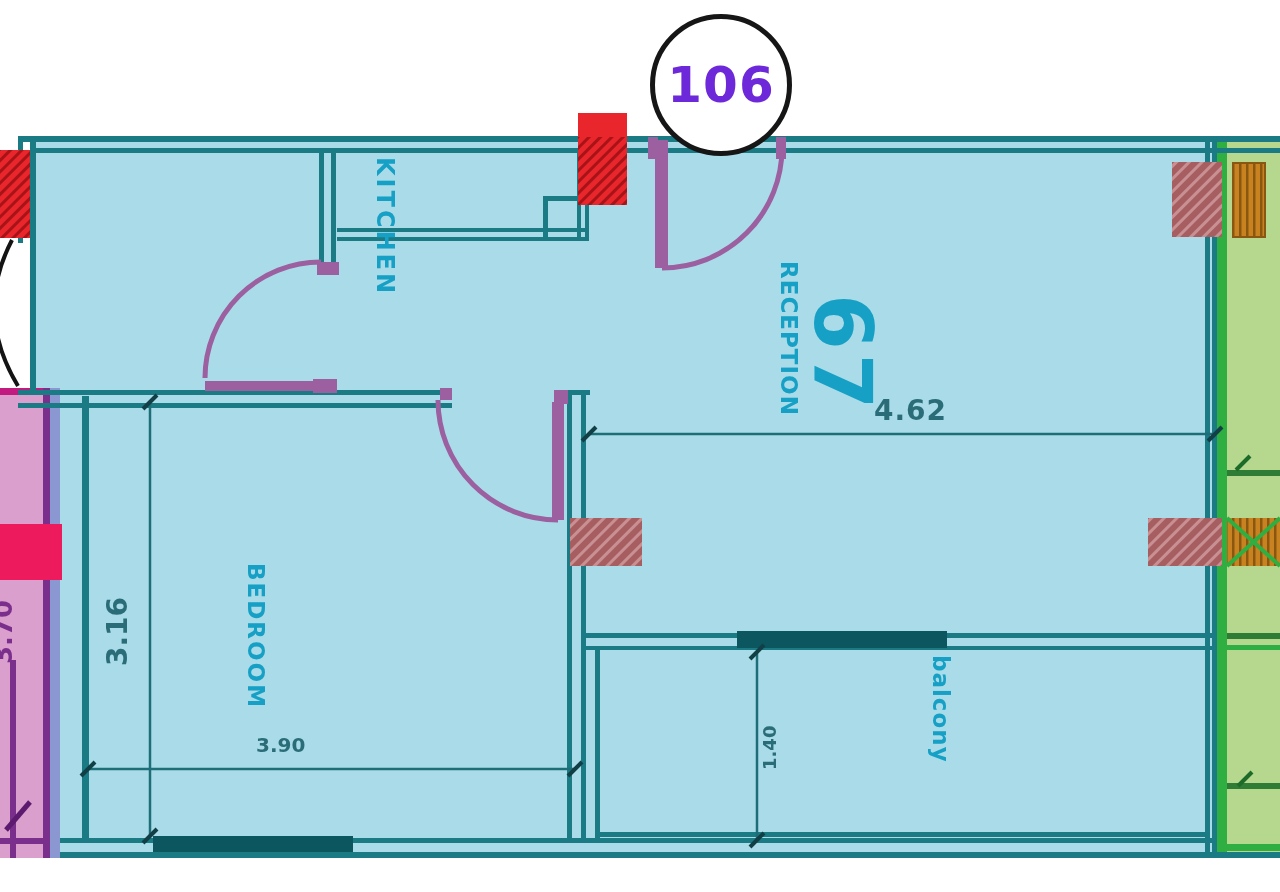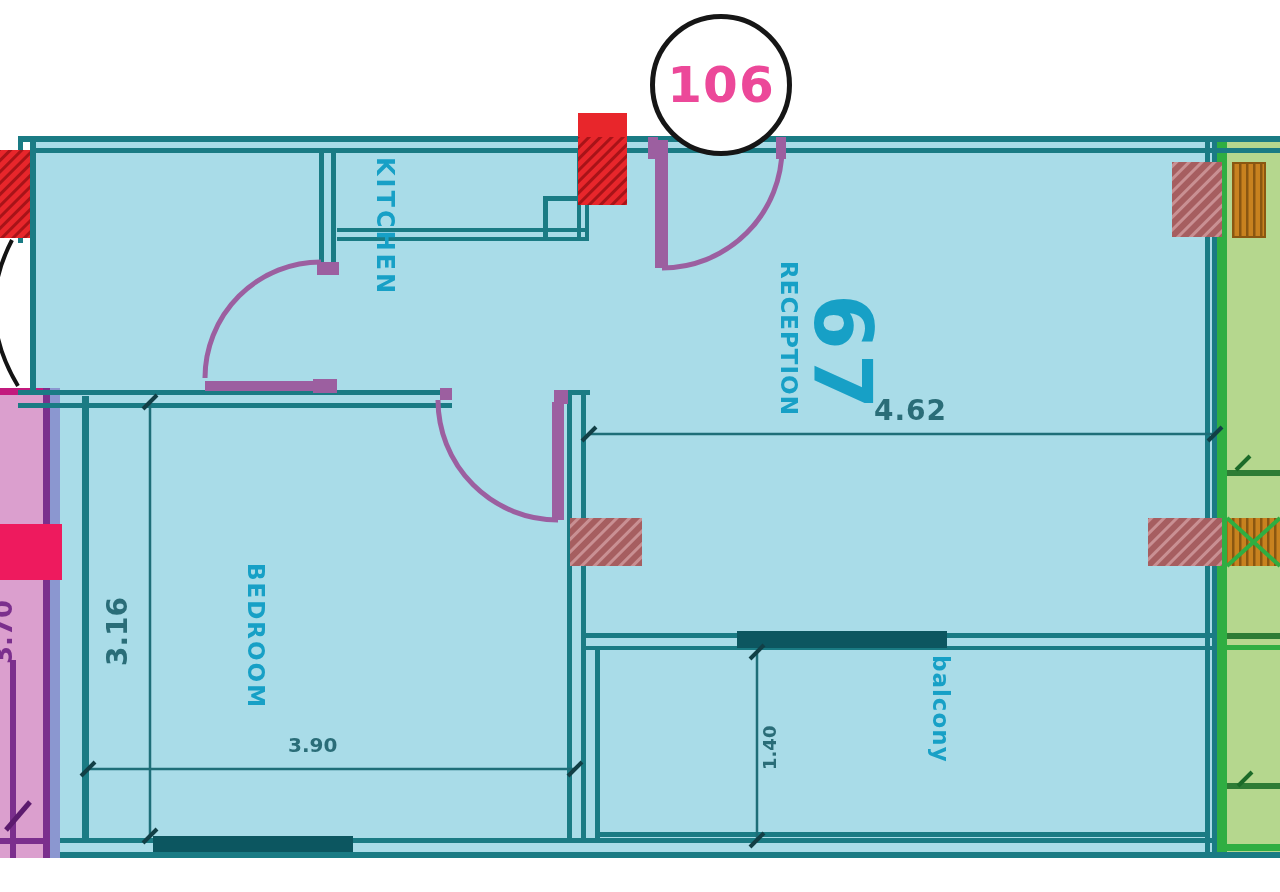--- a/index.html
+++ b/index.html
@@ -7,21 +7,21 @@
         font-family:"DejaVu Sans","Liberation Sans",sans-serif;}
   .plan svg{position:absolute;left:0;top:0;}
   .lbl{position:absolute;white-space:nowrap;line-height:1;font-weight:bold;color:#17a0c6;}
   .rot90{transform:rotate(90deg);transform-origin:0 0;}
   .rotm90{transform:rotate(-90deg);transform-origin:0 0;}
   .dim{color:#2a6d78;font-weight:bold;}
   .room{letter-spacing:2px;}
   .unit-circle{position:absolute;left:650px;top:14px;width:132px;height:132px;
     border:5px solid #161616;border-radius:50%;background:#ffffff;
     display:flex;align-items:center;justify-content:center;
-    font-size:50px;font-weight:bold;color:#ec4899;letter-spacing:1px;z-index:30;}
+    font-size:50px;font-weight:bold;color:#6d28d9;letter-spacing:1px;z-index:30;}
   .lbl{z-index:20;}
 </style>
 </head>
 <body>
 
 <div class="plan">
 
   <svg width="1280" height="892" viewBox="0 0 1280 892">
     <defs>
       <pattern id="hatchRed" width="8" height="8" patternUnits="userSpaceOnUse" patternTransform="rotate(45)">
@@ -141,21 +141,21 @@
   </svg>
 
   <div class="lbl room rot90" style="left:397px;top:157px;font-size:24px;letter-spacing:3px;">KITCHEN</div>
   <div class="lbl room rot90" style="left:800px;top:261px;font-size:23px;letter-spacing:1px;">RECEPTION</div>
   <div class="lbl rot90" style="left:882px;top:294px;font-size:80px;letter-spacing:4px;">67</div>
   <div class="lbl room rot90" style="left:267px;top:563px;font-size:23px;">BEDROOM</div>
   <div class="lbl rot90" style="left:952px;top:655px;font-size:23px;letter-spacing:1px;">balcony</div>
 
   <div class="lbl dim" style="left:874px;top:397px;font-size:28px;letter-spacing:1px;">4.62</div>
   <div class="lbl dim rotm90" style="left:104px;top:666px;font-size:28px;">3.16</div>
-  <div class="lbl dim" style="left:288px;top:735px;font-size:20px;">3.90</div>
+  <div class="lbl dim" style="left:256px;top:735px;font-size:20px;">3.90</div>
   <div class="lbl dim rotm90" style="left:761px;top:770px;font-size:18px;">1.40</div>
   <div class="lbl rotm90" style="left:-10px;top:664px;font-size:26px;color:#7b2f8d;">3.70</div>
 
   <div class="unit-circle">
     <span>106</span>
   </div>
 
 </div>
 
 </body></html>

